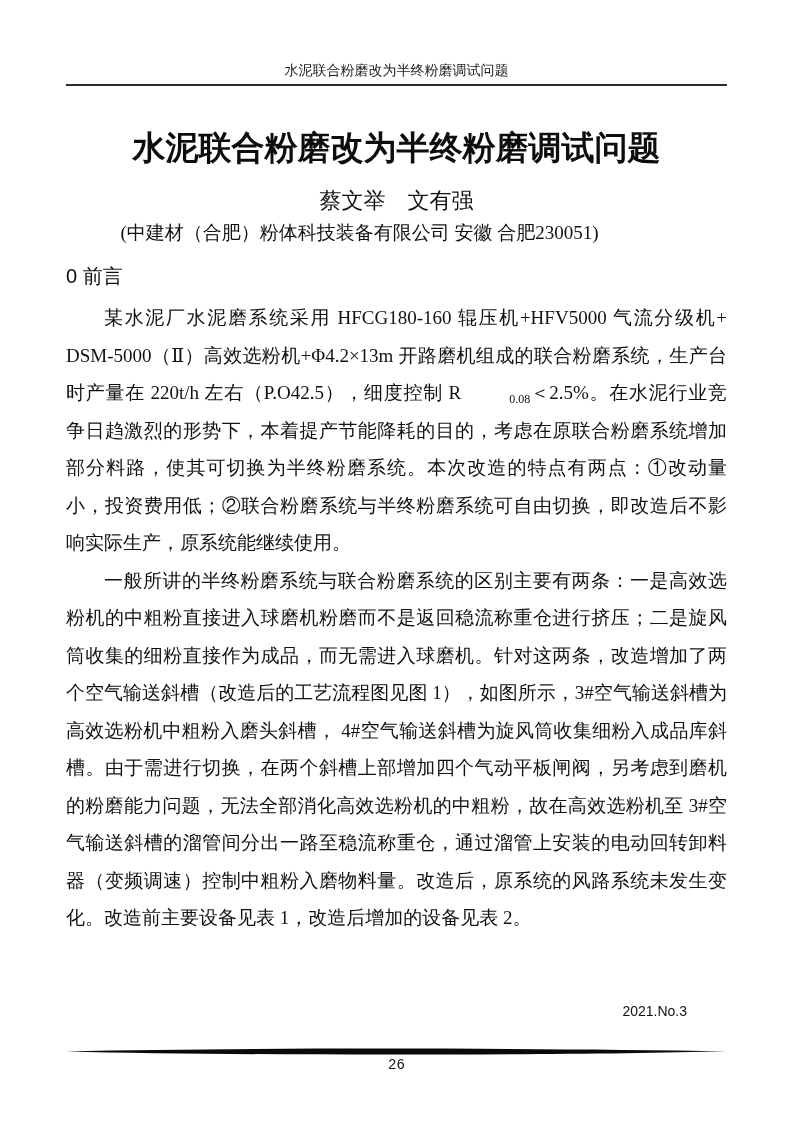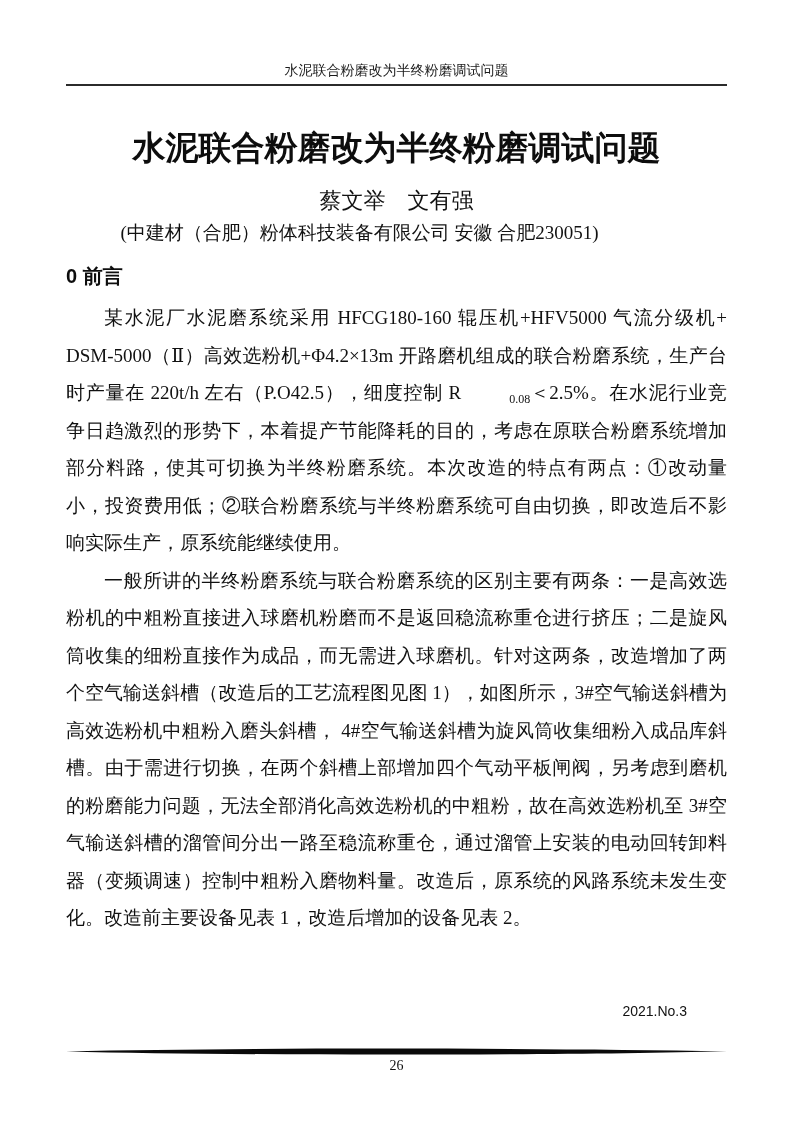--- a/index.html
+++ b/index.html
@@ -48,21 +48,21 @@
     text-align: center;
     font-size: 19px;
     line-height: 26px;
   }
   .content {
     position: absolute;
     top: 256px; left: 66px; width: 661px;
   }
   .section-heading {
     font-family: "Liberation Sans", "DejaVu Sans", sans-serif;
-    font-weight: 700;
+    font-weight: 400;
     font-size: 20px;
     line-height: 27px;
     margin: 7px 0 9px 0;
     color: #0d0d0d;
   }
   .body-p {
     font-size: 19px;
     line-height: 37.5px;
     text-align: justify;
     text-justify: inter-ideograph;
@@ -78,21 +78,21 @@
   .footer-rule-svg {
     position: absolute;
     top: 1048px; left: 66px;
     width: 661px; height: 8px;
     display: block;
   }
   .footer-page-number {
     position: absolute;
     top: 1057px; left: 66px; width: 661px;
     text-align: center;
-    font-family: Liberation Serif, serif;
+    font-family: Liberation Mono, monospace;
     font-size: 14px;
     line-height: 17px;
     color: #111111;
   }
   .footer-issue {
     position: absolute;
     top: 1003px; right: 106px;
     font-family: "Liberation Sans", "DejaVu Sans", sans-serif;
     font-size: 14px;
     line-height: 17px;

